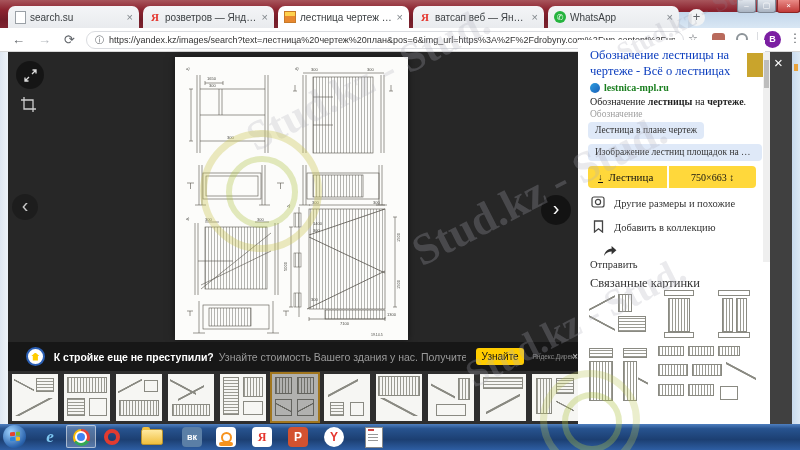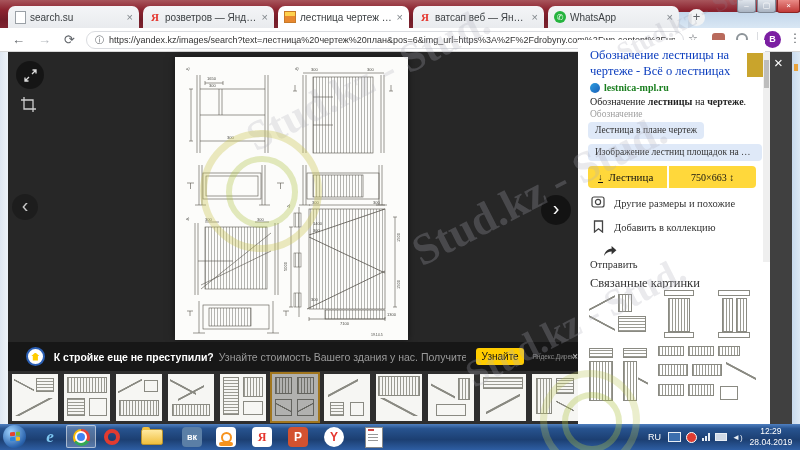--- a/index.html
+++ b/index.html
@@ -503,42 +503,20 @@
   </div>
   <div class="abs tico" style="left:286px;">
     <span class="sqico" style="background:#d35230;font-size:12px;">P</span>
   </div>
   <div class="abs tico" style="left:322px;">
     <span class="sqico" style="background:#fff;border-radius:50%;color:#e5352d;font-size:12px;">Y</span>
   </div>
   <div class="abs tico" style="left:362px;">
       <span class="docico"></span>
     </div>
-  <div id="tray" class="abs">
-    <span id="lang">RU</span>
-    <span class="trayic">
-        <span class="mon"></span>
-      </span>
-    <span class="trayic">
-        <span class="reddot"></span>
-      </span>
-    <span class="trayic bars">
-        <i style="height:3px;"></i>
-        <i style="height:5px;"></i>
-        <i style="height:8px;"></i>
-      </span>
-    <span class="trayic">
-        <span class="batt"></span>
-      </span>
-    <span class="trayic spk">◄)</span>
-    <span id="clock">
-      <span>12:29</span><br>
-      <span>28.04.2019</span>
-    </span>
-  </div>
 
   <div class="wm" style="left:235px;top:55px;font-size:42px;">Stud.kz - Stud.</div>
   <div class="wm" style="left:400px;top:165px;font-size:44px;">Stud.kz - Stud.</div>
   <div class="wm" style="left:455px;top:300px;font-size:38px;">Stud.kz - Stud.</div>
   <div class="wm" style="left:610px;top:2px;font-size:26px;color:rgba(140,140,155,.18);">Stud.kz - Stud.</div>
   <div class="wmring" style="left:200px;top:130px;width:108px;height:108px;"></div>
   <div class="wmring" style="left:540px;top:370px;width:86px;height:86px;border-color:rgba(190,200,90,.3);"></div>
 
 </div>
 

